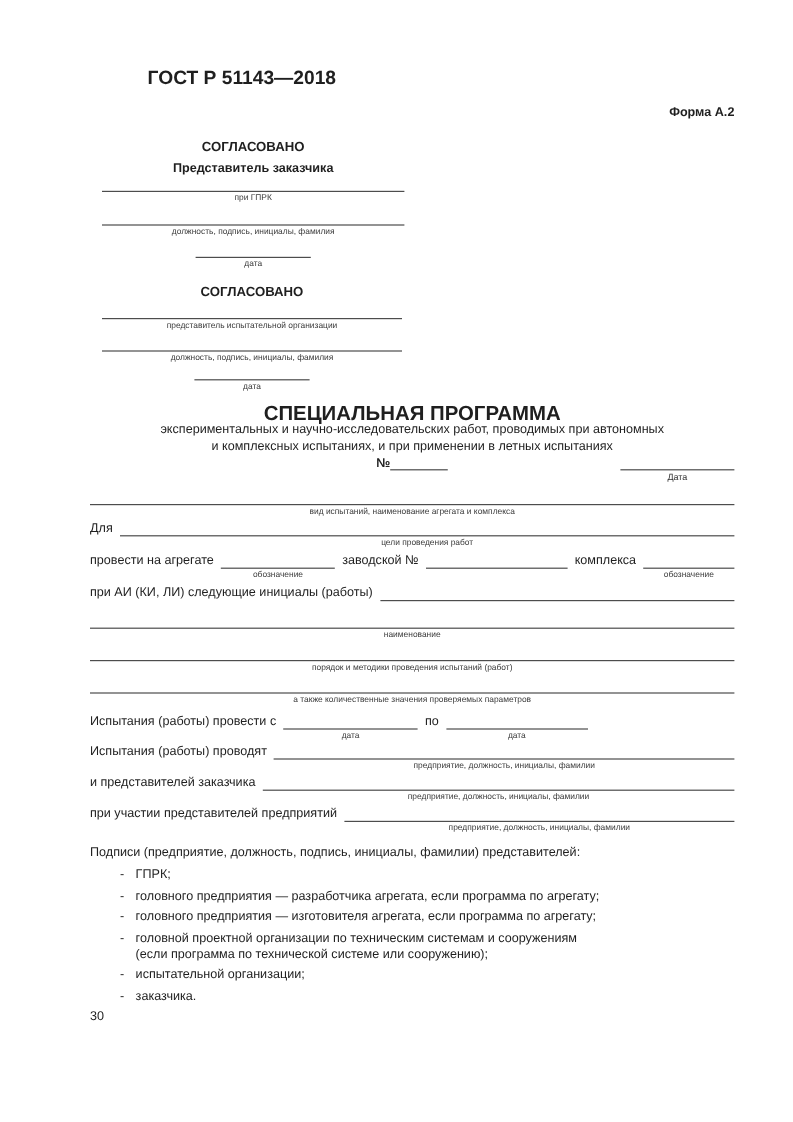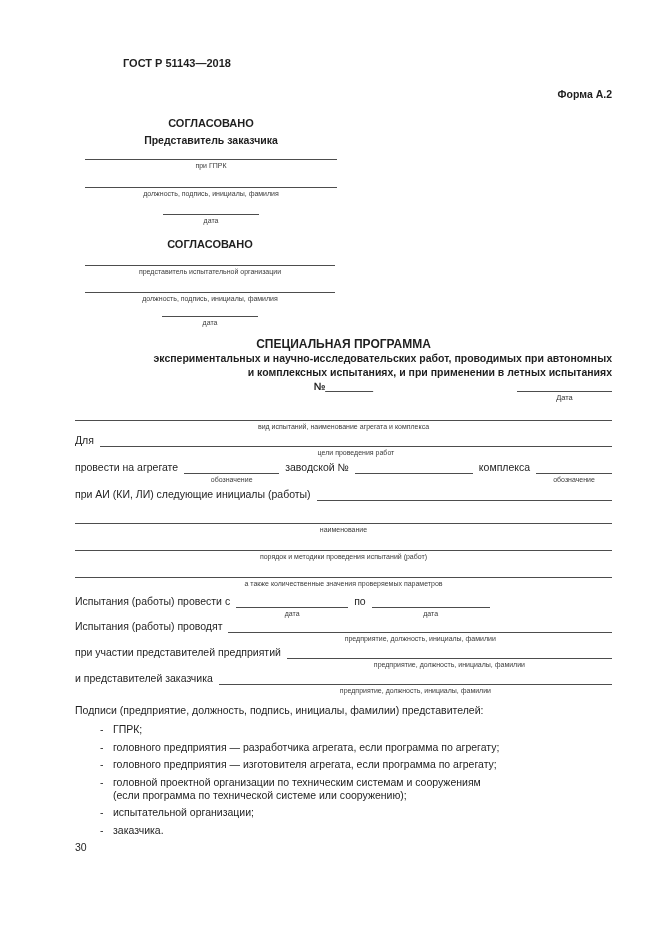--- a/index.html
+++ b/index.html
@@ -4,21 +4,21 @@
 <style>
   * { margin:0; padding:0; box-sizing:border-box; }
   html,body { background:#fff; }
   body {
     width:661px; height:935px; position:relative;
     font-family:"Liberation Sans", sans-serif;
     color:#1f1f1f; font-size:10.5px;
   }
   .page { position:absolute; inset:0; background:#fff; overflow:hidden; }
 
-  .gost-ref { position:absolute; top:57px; left:75px; font-size:11px; font-weight:bold;padding-left:48px; }
+  .gost-ref { position:absolute; top:57px; left:75px; font-size:16px; font-weight:bold;padding-left:48px; }
   .form-label { position:absolute; top:88px; right:49px; font-size:10.5px; font-weight:bold;text-align:center; }
 
   
   .appr-row { position:absolute; top:116px; left:75px; width:537px; display:flex; }
   .appr-col { display:flex; flex-direction:column; }
   .appr-col.left  { width:252px; margin-left:10px; }
   .appr-col.right { width:255px; margin-left:auto; }
   .appr-title { font-size:11px; font-weight:bold; text-align:center; line-height:14px; }
   .appr-sub { font-size:10.5px; font-weight:bold; text-align:center; line-height:13px; margin-top:4px; }
   .spacer17 { height:17px; }
@@ -31,22 +31,22 @@
   .appr-col .fld.f2 { margin-top:5px; }
   .appr-col .fld.f3 { margin-top:4px; }
 
   .appr2 { position:absolute; top:237px; left:85px; width:250px; }
   .appr2 .fld.f1 { margin-top:2px; }
   .appr2 .fld.f2 { margin-top:4px; }
   .appr2 .fld.f3 { margin-top:1px; }
 
   
   .title-block { position:absolute; top:338px; left:75px; width:537px; text-align:center; }
-  .doc-title { font-size:12px; font-weight:bold; line-height:13px;text-align:center; }
-  .doc-sub { font-size:10.5px; font-weight:bold; line-height:14px;text-align:right; }
+  .doc-title { font-size:17px; font-weight:bold; line-height:13px;text-align:center; }
+  .doc-sub { font-size:10.5px; font-weight:normal; line-height:14px; }
   .num-row { position:relative; height:24px; margin-top:1px; }
   .num-center { position:absolute; left:50%; transform:translateX(-50%); top:0; display:flex; }
   .num-label { font-size:10.5px; font-weight:bold; line-height:13px; }
   .num-blank { width:48px; height:12px; border-bottom:1px solid #4d4d4d; }
   .date-fld { position:absolute; right:0; top:0; width:95px; }
   .date-fld .ln { height:12px; border-bottom:1px solid #4d4d4d; }
   .date-fld .cap { font-size:7.5px; line-height:10px; color:#333; text-align:center; padding-top:1px; }
 
   
   .body-form { position:absolute; top:408px; left:75px; width:537px; }
@@ -201,29 +201,29 @@
 
     <div class="row mt2">
       <span class="lbl">Испытания (работы) проводят</span>
       <span class="blank grow">
         <span class="bl"></span>
         <span class="bc">предприятие, должность, инициалы, фамилии</span>
       </span>
     </div>
 
     <div class="row mt3">
+      <span class="lbl">и представителей заказчика</span>
+      <span class="blank grow">
+        <span class="bl"></span>
+        <span class="bc">предприятие, должность, инициалы, фамилии</span>
+      </span>
+    </div>
+
+    <div class="row mt3">
       <span class="lbl">при участии представителей предприятий</span>
-      <span class="blank grow">
-        <span class="bl"></span>
-        <span class="bc">предприятие, должность, инициалы, фамилии</span>
-      </span>
-    </div>
-
-    <div class="row mt3">
-      <span class="lbl">и представителей заказчика</span>
       <span class="blank grow">
         <span class="bl"></span>
         <span class="bc">предприятие, должность, инициалы, фамилии</span>
       </span>
     </div>
   </div>
 
   <div class="signatures">
     <div class="sig-head">Подписи (предприятие, должность, подпись, инициалы, фамилии) представителей:</div>
     <div class="sig-list">

